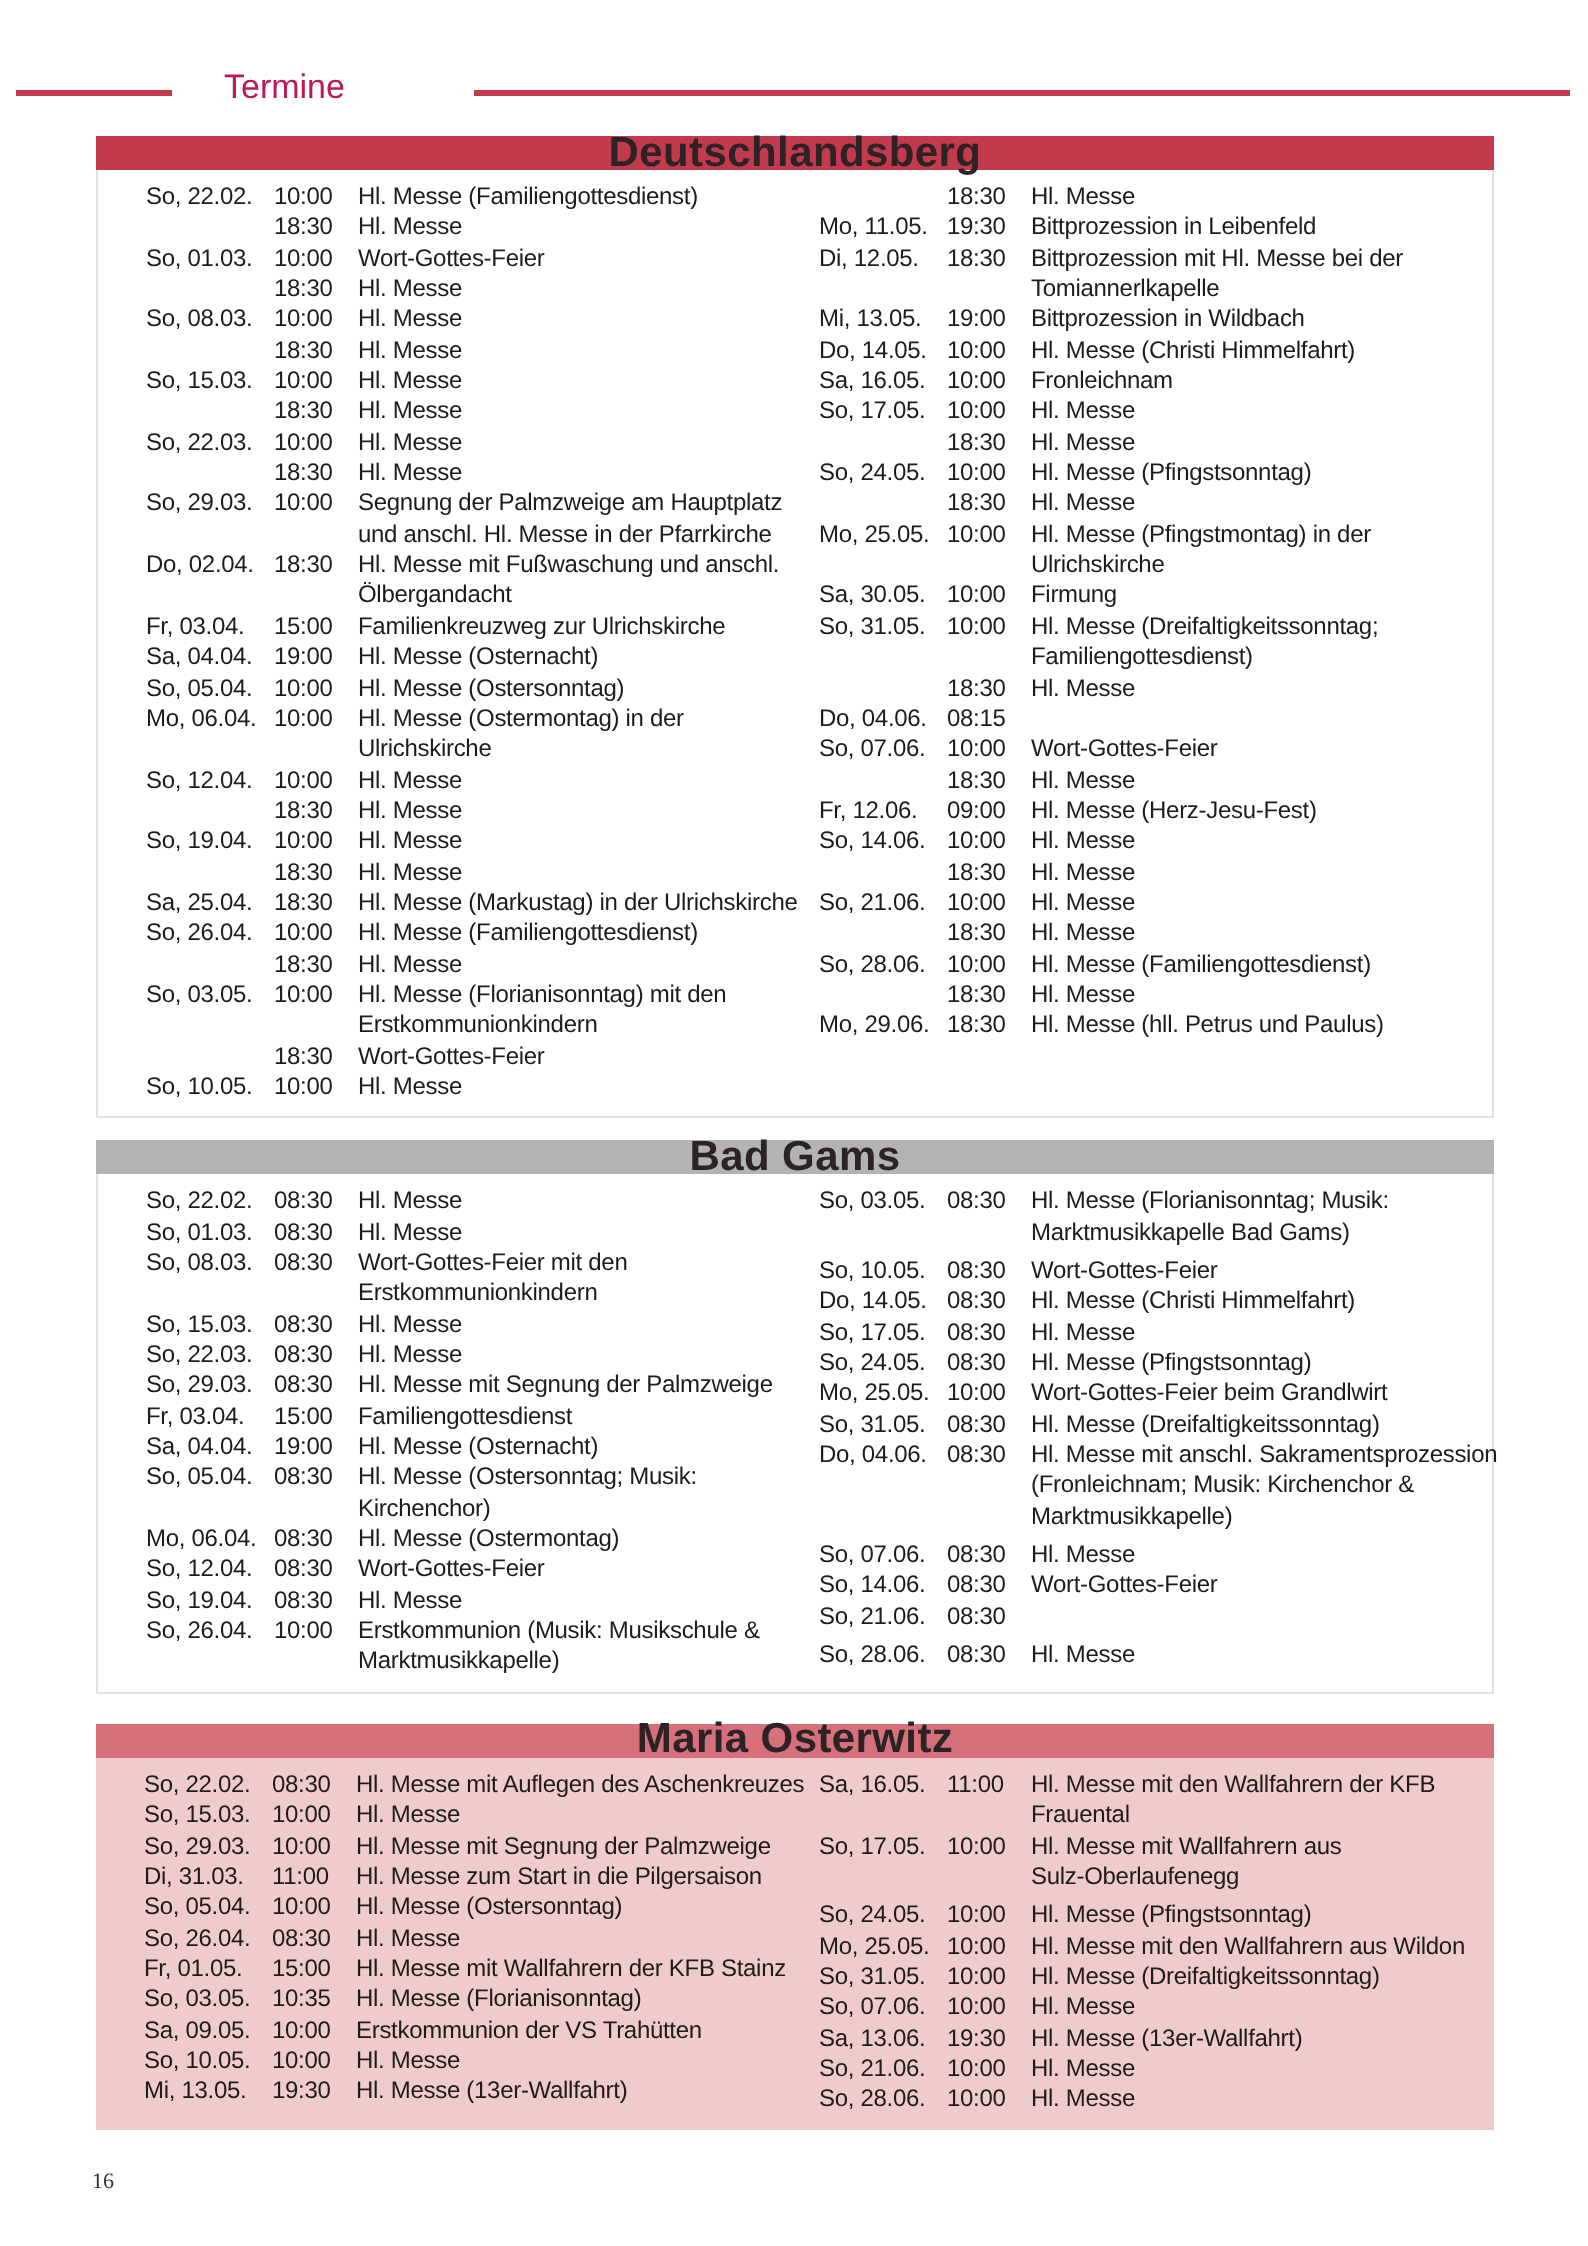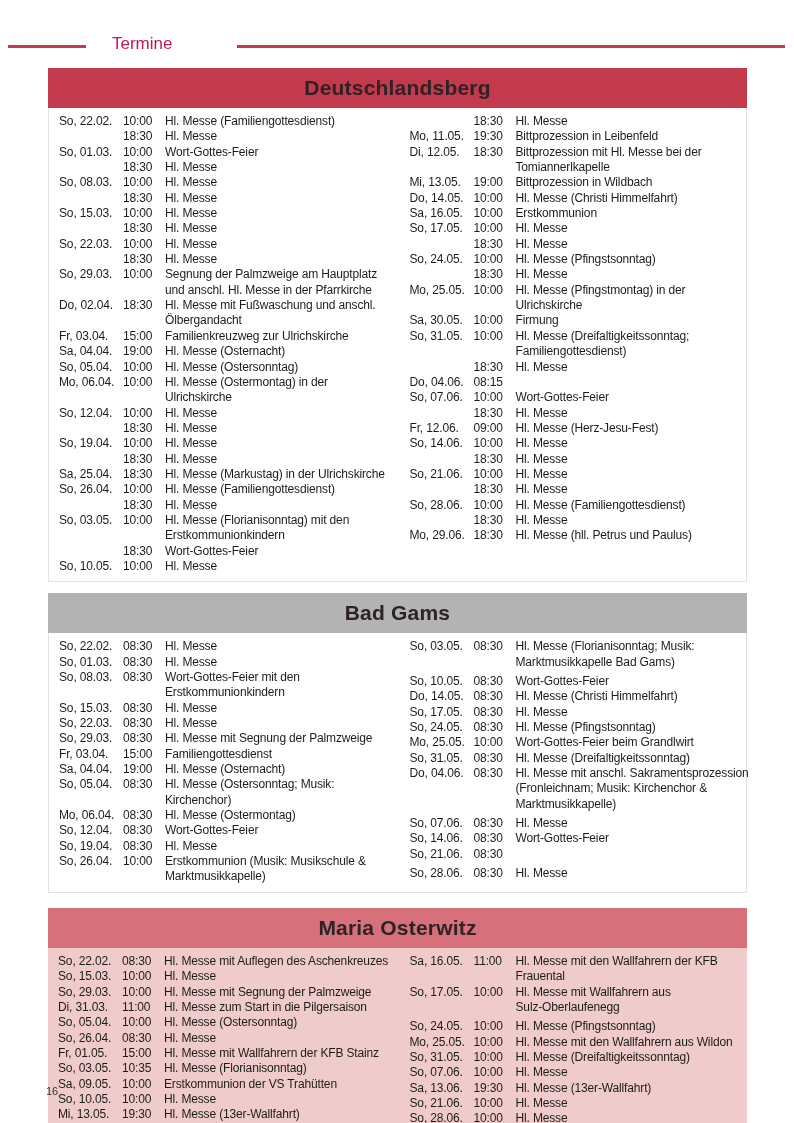--- a/index.html
+++ b/index.html
@@ -10,35 +10,35 @@
   }
   .rule{position:absolute;top:45px;height:3px;background:#c43a4d;}
   .rule-left{left:8px;width:78px;}
   .rule-right{left:237px;width:548px;}
   .termine-title{position:absolute;left:112px;top:34px;font-size:17px;color:#be185d;}
   .sections{position:absolute;top:68px;left:48px;width:699px;}
   .section{width:100%;}
   .section + .section{margin-top:11px;border-radius:22px;}
   .section[data-name="section-maria-osterwitz"]{margin-top:6px;}
   .section-header{
-    height:40px;display:flex;align-items:center;justify-content:center;
+    height:17px;display:flex;align-items:center;justify-content:center;
     font-size:21px;font-weight:bold;color:#2d2326;letter-spacing:0.2px;
   }
-  .section-body{display:flex;padding:6px 0 7px;}
+  .section-body{display:flex;padding:6px 14px 7px;}
   .section-body.bordered{border:1px solid #e2e2e2;border-top:none;}
   .col{flex:1;padding-left:10px;box-sizing:border-box;min-width:0;}
   .col + .col{padding-left:14px;}
   .row{
     display:grid;grid-template-columns:64px 42px 1fr;
     font-size:12px;line-height:15.35px;letter-spacing:-0.15px;
   }
   .row.gap{margin-top:4px;}
   .row .date,.row .time{white-space:nowrap;}
   .desc-line{white-space:nowrap;}
-  .page-number{position:absolute;left:46px;top:1085px;font-size:11px;color:#333;}
+  .page-number{position:absolute;left:46px;top:1085px;font-size:11px;color:#333;font-family:Liberation Serif, serif;}
 </style>
 </head>
 <body>
 
 <div class="rule rule-left accent-bg" data-name="accent-rule-left" style="background: rgb(196, 58, 77);"></div>
 <div class="termine-title" data-name="page-heading">Termine</div>
 <div class="rule rule-right accent-bg" data-name="accent-rule-right" style="background: rgb(196, 58, 77);"></div>
 
 <div class="sections" data-name="sections-container">
     <div class="section" data-name="section-deutschlandsberg">
@@ -266,21 +266,21 @@
             <span class="date" data-name="row-date">Do, 14.05.</span>
             <span class="time" data-name="row-time">10:00</span>
             <span class="desc" data-name="row-description">
               <div class="desc-line" data-name="description-line">Hl. Messe (Christi Himmelfahrt)</div>
             </span>
           </div>
           <div class="row" data-name="schedule-row">
             <span class="date" data-name="row-date">Sa, 16.05.</span>
             <span class="time" data-name="row-time">10:00</span>
             <span class="desc" data-name="row-description">
-              <div class="desc-line" data-name="description-line">Erstkommunion</div>
+              <div class="desc-line" data-name="description-line">Fronleichnam</div>
             </span>
           </div>
           <div class="row" data-name="schedule-row">
             <span class="date" data-name="row-date">So, 17.05.</span>
             <span class="time" data-name="row-time">10:00</span>
             <span class="desc" data-name="row-description">
               <div class="desc-line" data-name="description-line">Hl. Messe</div>
             </span>
           </div>
           <div class="row" data-name="schedule-row">

